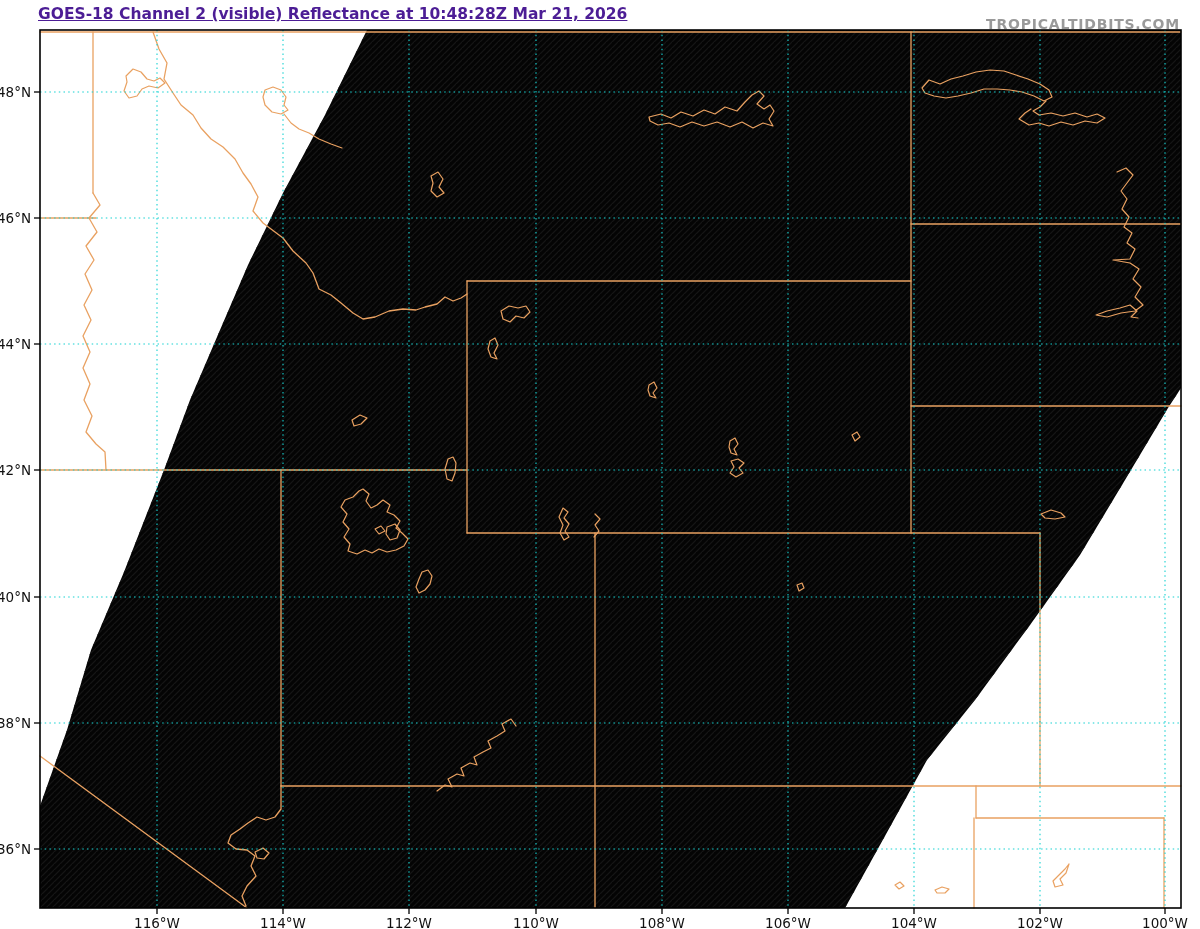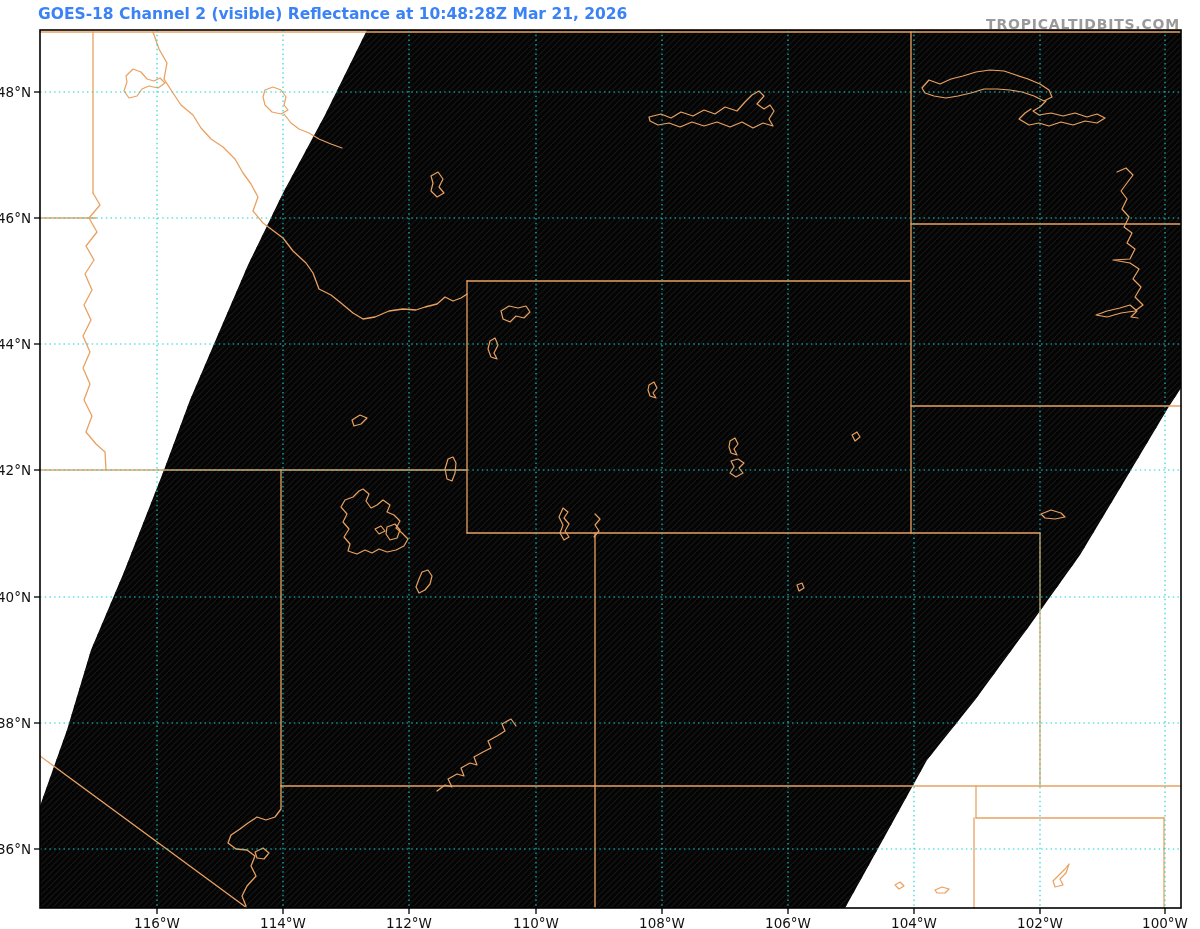--- a/index.html
+++ b/index.html
@@ -9,21 +9,21 @@
              white-space:nowrap;}
   #watermark{position:absolute;right:20px;top:8px;font-size:14px;font-weight:bold;color:#9a9a9a;
              letter-spacing:0.8px;white-space:nowrap;}
   svg{position:absolute;left:0;top:0;}
   text{font-family:"DejaVu Sans","Liberation Sans",sans-serif;}
 </style>
 </head>
 <body>
 
 <div id="stage">
-  <div id="map-title" style="color: #3b82f6;">GOES-18 Channel 2 (visible) Reflectance at 10:48:28Z Mar 21, 2026</div>
+  <div id="map-title" style="color: #4c1d95; text-decoration: underline;">GOES-18 Channel 2 (visible) Reflectance at 10:48:28Z Mar 21, 2026</div>
   <div id="watermark" style="color: rgb(154, 154, 154); margin-top: 8px;">TROPICALTIDBITS.COM</div>
   <svg id="map-svg" width="1200" height="929" viewBox="0 0 1200 929">
     <defs>
       <pattern id="scanlines" width="6" height="6" patternUnits="userSpaceOnUse">
         <path d="M-1,7 L7,-1 M2,10 L10,2" id="scan-path" stroke-width="1.1" fill="none" stroke="#161616"></path>
       </pattern>
     </defs>
     <rect id="plot-bg" x="40" y="30" width="1141" height="878" fill="#ffffff"></rect>
     <polygon id="swath" points="367,30 1181,30 1181,388 1168,408 1125,480 1080,555 1030,625 975,700 927,760 880,845 845,908 40,908 40,806 67,730 91,650 124,572 164,470 190,400 220,330 248,265 283,193 325,115" fill="#040404"></polygon>
     <polygon id="swath-tex" points="367,30 1181,30 1181,388 1168,408 1125,480 1080,555 1030,625 975,700 927,760 880,845 845,908 40,908 40,806 67,730 91,650 124,572 164,470 190,400 220,330 248,265 283,193 325,115" fill="url(#scanlines)"></polygon>

